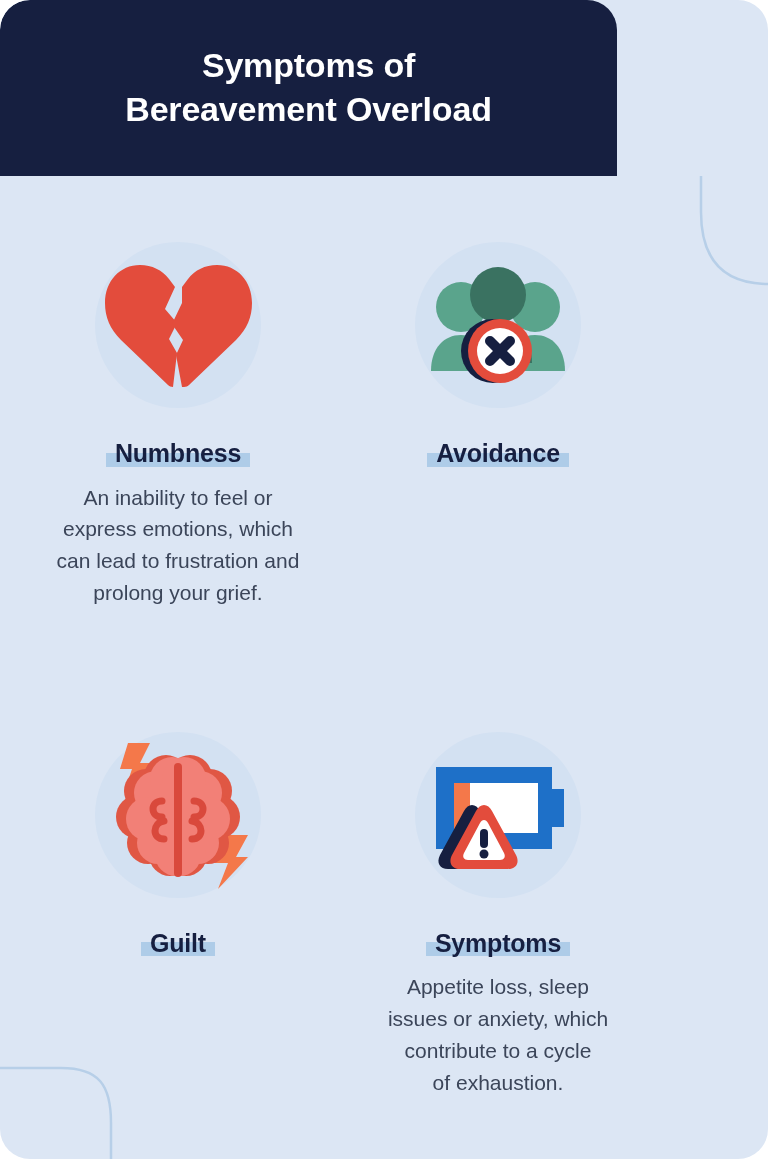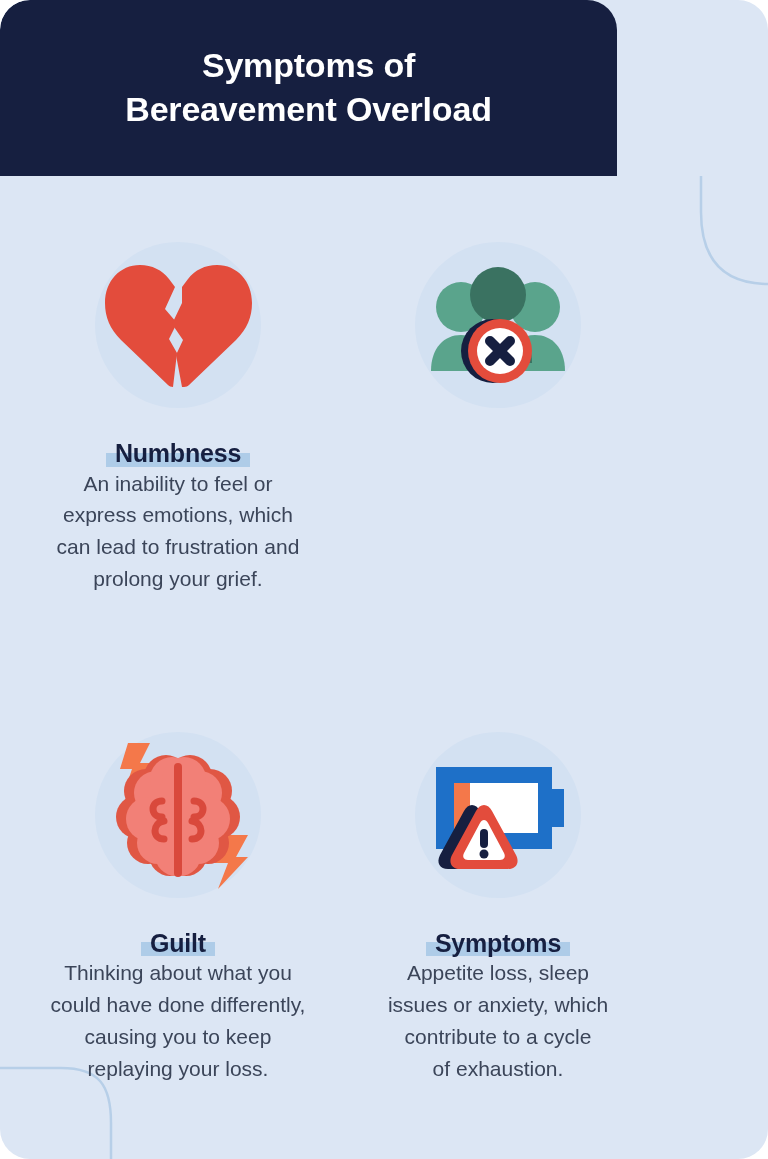--- a/index.html
+++ b/index.html
@@ -115,20 +115,21 @@
     position: relative;
     z-index: 1;
     font-size: 25px;
     font-weight: bold;
     color: #161F40;
     letter-spacing: -0.2px;
     line-height: 1.1;
   }
 
   .card-desc {
+    margin-top: 14px;
     font-size: 21px;
     line-height: 1.52;
     color: #3B4559;
     text-align: center;
     white-space: pre-line;
     max-width: 300px;
   }
   .card.row2 .card-desc { max-width: 320px; }
 </style>
 </head>
@@ -183,20 +184,24 @@
           <circle cx="65" cy="88" r="32" fill="#161F40"></circle>
 
           <circle cx="72" cy="88" r="32" fill="#E34C3C"></circle>
           <circle cx="72" cy="88" r="23" fill="#FFFFFF"></circle>
 
           <g stroke="#161F40" stroke-width="10" stroke-linecap="round">
             <line x1="62" y1="78" x2="82" y2="98"></line>
             <line x1="82" y1="78" x2="62" y2="98"></line>
           </g>
         </svg>
+      </div>
+      <div class="card-title-wrap">
+        <span class="card-title-hl"></span>
+        <span class="card-title">Avoidance</span>
       </div>
     </div>
 
     <div class="card row2">
       <div class="icon-circle">
         <svg width="160" height="160" viewBox="0 0 160 160">
 
           <path d="M30 8 L52 8 L42 28 L54 28 L26 58 L34 34 L22 34 Z" fill="#F4784A"></path>
 
           <path d="M128 100 L150 100 L138 122 L150 122 L120 154 L130 128 L116 128 Z" fill="#F4784A"></path>
@@ -235,24 +240,20 @@
             <path d="M66 86 C54 88, 54 104, 66 104"></path>
             <path d="M96 66 C108 66, 108 82, 96 82"></path>
             <path d="M94 86 C106 88, 106 104, 94 104"></path>
           </g>
         </svg>
       </div>
       <div class="card-title-wrap">
         <span class="card-title-hl"></span>
         <span class="card-title">Guilt</span>
       </div>
-      <div class="card-desc">Thinking about what you
-could have done differently,
-causing you to keep
-replaying your loss.</div>
     </div>
 
     <div class="card row2">
       <div class="icon-circle">
         <svg width="160" height="140" viewBox="0 0 160 140">
 
           <rect x="18" y="22" width="116" height="82" fill="#1E70C8"></rect>
 
           <rect x="134" y="44" width="12" height="38" fill="#1E70C8"></rect>
 

